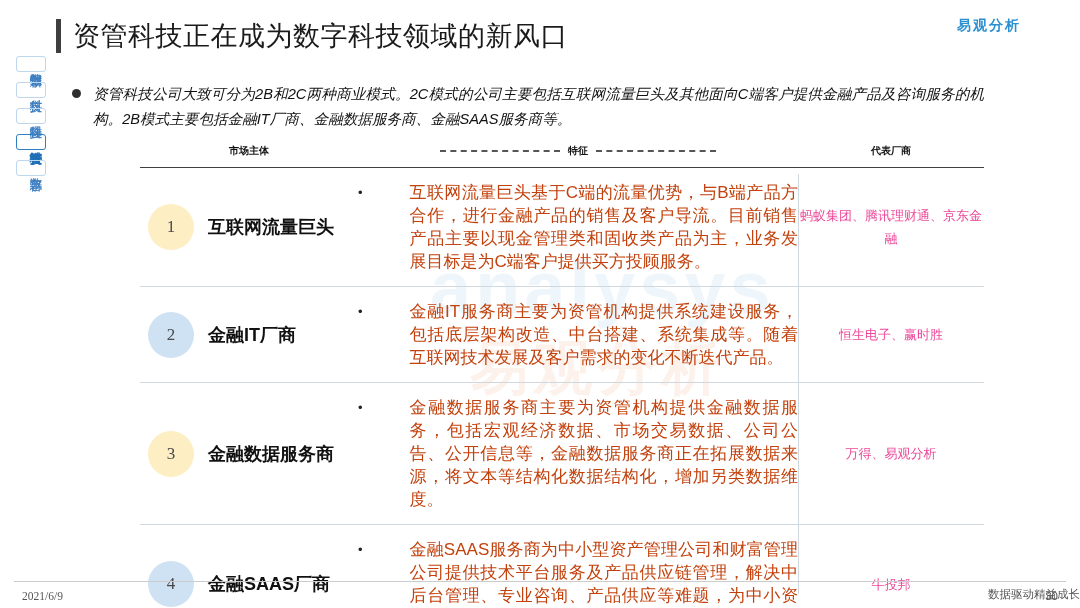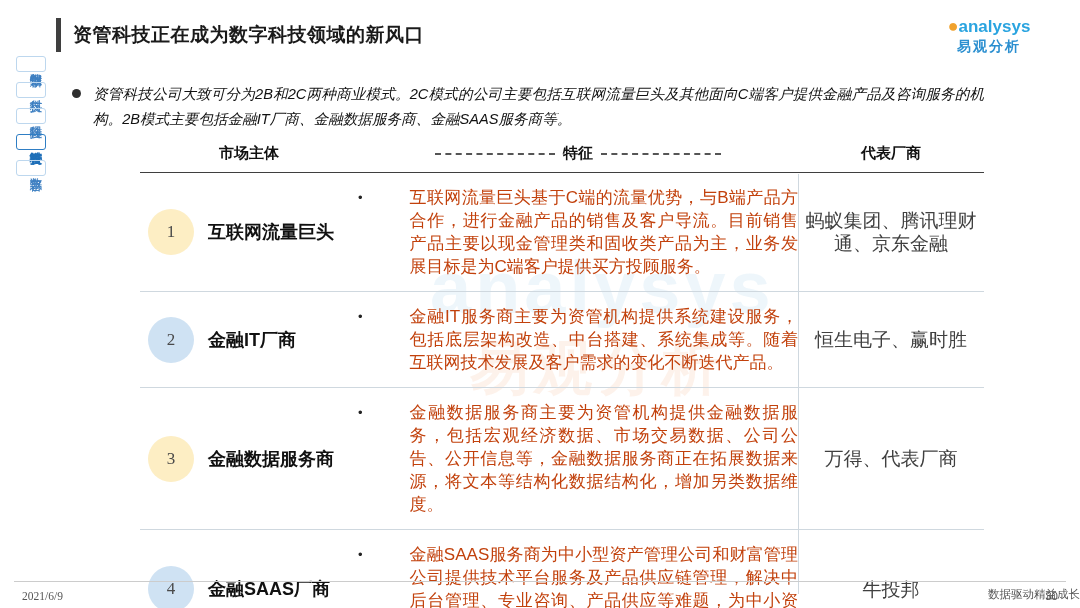--- a/index.html
+++ b/index.html
@@ -57,22 +57,22 @@
     display: flex;
     align-items: center;
   }
   .title-rule {
     width: 5px;
     height: 34px;
     background: #3f3f3f;
     margin-right: 12px;
   }
   .title-text {
-    font-size: 19px;
-    font-weight: bold;
+    font-size: 27px;
+    font-weight: normal;
     color: #1a1a1a;
     letter-spacing: 0.5px;
     text-align: center;
   }
 
   .logo {
     position: absolute;
     right: 26px;
     top: 16px;
     text-align: center;
@@ -156,21 +156,21 @@
   table.main {
     border-collapse: collapse;
     width: 100%;
     table-layout: fixed;
   }
   table.main col.c1 { width: 218px; }
   table.main col.c2 { width: 440px; }
   table.main col.c3 { width: 186px; }
 
   table.main thead th {
-    font-size: 15px;
+    font-size: 10px;
     font-weight: bold;
     color: #111;
     padding: 6px 0 9px 0;
     border-bottom: 1.6px solid #3f3f3f;
     text-align: center;
     position: relative;
     font-family: Liberation Serif, serif;
   }
   .th-inner {
     display: flex;
@@ -235,23 +235,23 @@
   }
   .feature-text {
     font-size: 17px;
     line-height: 23px;
     color: #c2410c;
     text-align: justify;
     margin-left: 40px;
   }
   .vendor-cell {
     text-align: center;
-    font-size: 19px;
+    font-size: 13px;
     line-height: 23px;
-    color: #404040;
+    color: #ec4899;
     padding: 0 14px;
   }
 
   
   .table-wrap .sep {
     position: absolute;
     top: 36px;
     height: 420px;
     width: 1px;
     background: #cfd8df;
@@ -301,21 +301,20 @@
   <div class="sidenav-item active">资管科技</div>
   <div class="sidenav-item">数字普惠</div>
 </div>
 
 <div class="title-bar">
   <div class="title-rule"></div>
   <div class="title-text">资管科技正在成为数字科技领域的新风口</div>
 </div>
 
 <div class="logo">
-  <div class="logo-main"><span class="dot">●</span><span>analysys</span></div>
   <div class="logo-sub">易观分析</div>
 </div>
 
 <div class="bullet-row">
   <div class="bullet-dot"></div>
   <div class="bullet-text">资管科技公司大致可分为2B和2C两种商业模式。2C模式的公司主要包括互联网流量巨头及其他面向C端客户提供金融产品及咨询服务的机构。2B模式主要包括金融IT厂商、金融数据服务商、金融SAAS服务商等。</div>
 </div>
 
 <div class="watermark">analysys</div>
 <div class="watermark2">易观分析</div>
@@ -392,21 +391,21 @@
               </div>
             <div class="subject-label">金融数据服务商</div>
           </div>
         </td>
         <td class="feature-cell">
           <div class="feature-row">
             <span class="feature-bullet">•</span>
             <span class="feature-text">金融数据服务商主要为资管机构提供金融数据服务，包括宏观经济数据、市场交易数据、公司公告、公开信息等，金融数据服务商正在拓展数据来源，将文本等结构化数据结构化，增加另类数据维度。</span>
           </div>
         </td>
-        <td class="vendor-cell">万得、代表厂商</td>
+        <td class="vendor-cell">万得、易观分析</td>
       </tr>
       <tr>
         <td>
           <div class="subject-cell">
             <div class="circle c-blue">
                 <span>4</span>
               </div>
             <div class="subject-label">金融SAAS厂商</div>
           </div>
         </td>

